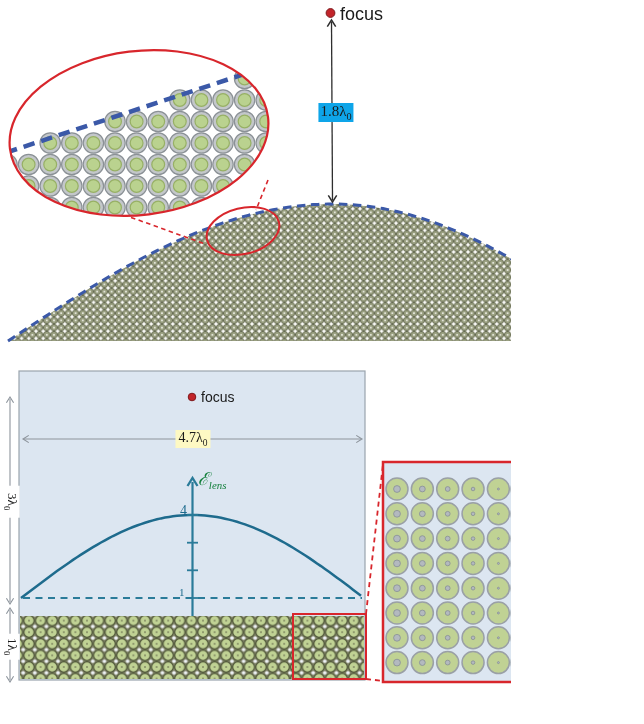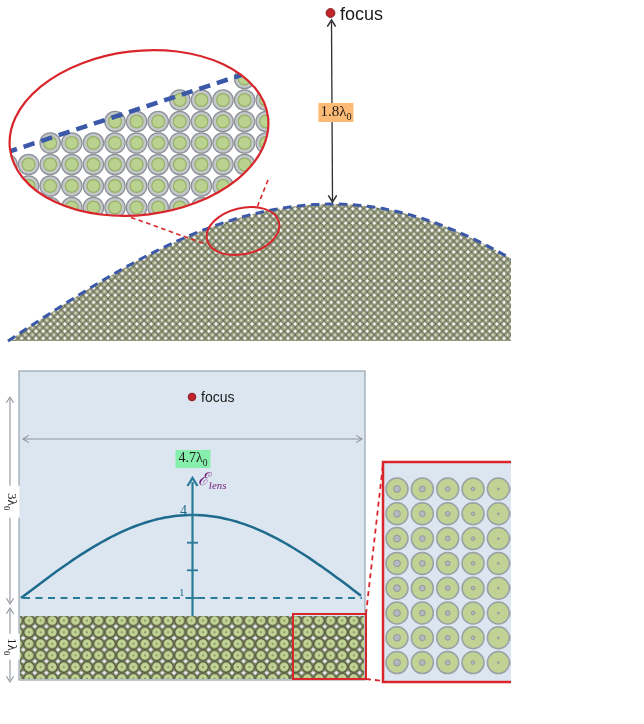--- a/index.html
+++ b/index.html
@@ -3,25 +3,25 @@
 <meta charset="utf-8">
 <style>
   html,body{margin:0;padding:0;background:#fff;}
   #stage{position:relative;width:511px;height:724px;background:#ffffff;overflow:hidden;
          font-family:"Liberation Serif",serif;}
   #fig{position:absolute;left:0;top:0;}
   .lbl{position:absolute;white-space:nowrap;color:#1a1a1a;}
   .lbl sub{font-size:68%;line-height:1;}
   #lbl-focus-top{left:340px;top:4px;font:18px "Liberation Sans",sans-serif;}
   #lbl-dist{left:336px;top:103px;transform:translateX(-50%);
-            font:15px "Liberation Serif",serif;background:#fdba74;padding:0 2px;}
+            font:15px "Liberation Serif",serif;background:#0ea5e9;padding:0 2px;}
   #lbl-focus-bot{left:201px;top:389px;font:14px "Liberation Sans",sans-serif;}
   #lbl-width{left:193px;top:430px;transform:translateX(-50%);
-             font:14px "Liberation Serif",serif;background:#86efac;padding:0 3px;margin-top:20px;}
-  #lbl-eps{left:198px;top:466px;font:italic 16px "Liberation Serif",serif;color:#701a75;}
+             font:14px "Liberation Serif",serif;background:#fef9c3;padding:0 3px;}
+  #lbl-eps{left:198px;top:466px;font:italic 16px "Liberation Serif",serif;color:#15803d;}
   #lbl-eps .bigE{font-size:18px;}
   #lbl-t4{left:170px;top:503px;width:17px;text-align:right;
           font:14px "Liberation Serif",serif;color:#1e6b8d;}
   #lbl-t1{left:179px;top:586px;font:11px "Liberation Serif",serif;color:#1e6b8d;}
   #lbl-h3{left:-5px;top:493px;width:32px;text-align:center;transform:rotate(90deg);
           font:13px "Liberation Serif",serif;background:#fff;}
   #lbl-h1{left:-2px;top:638px;width:26px;text-align:center;transform:rotate(90deg);
           font:13px "Liberation Serif",serif;background:#fff;}
 </style>
 </head>

